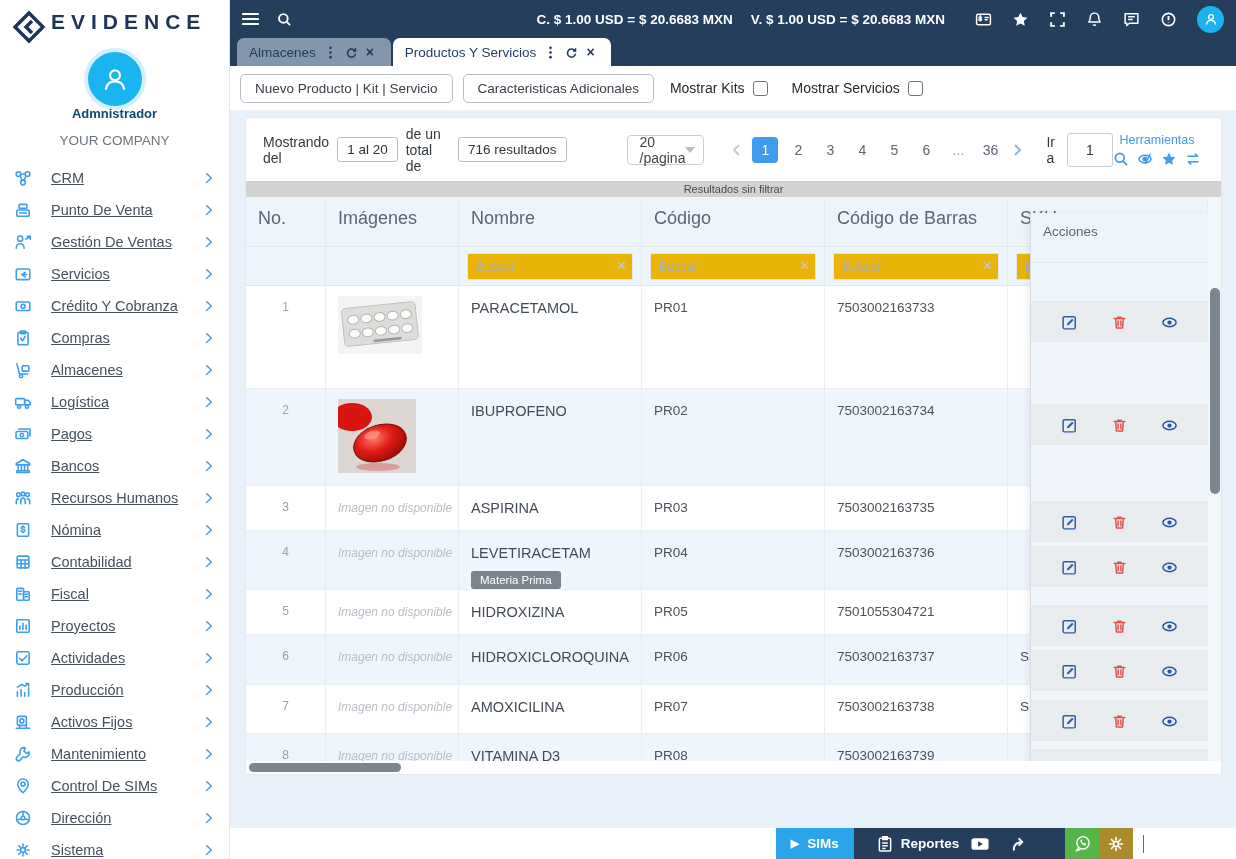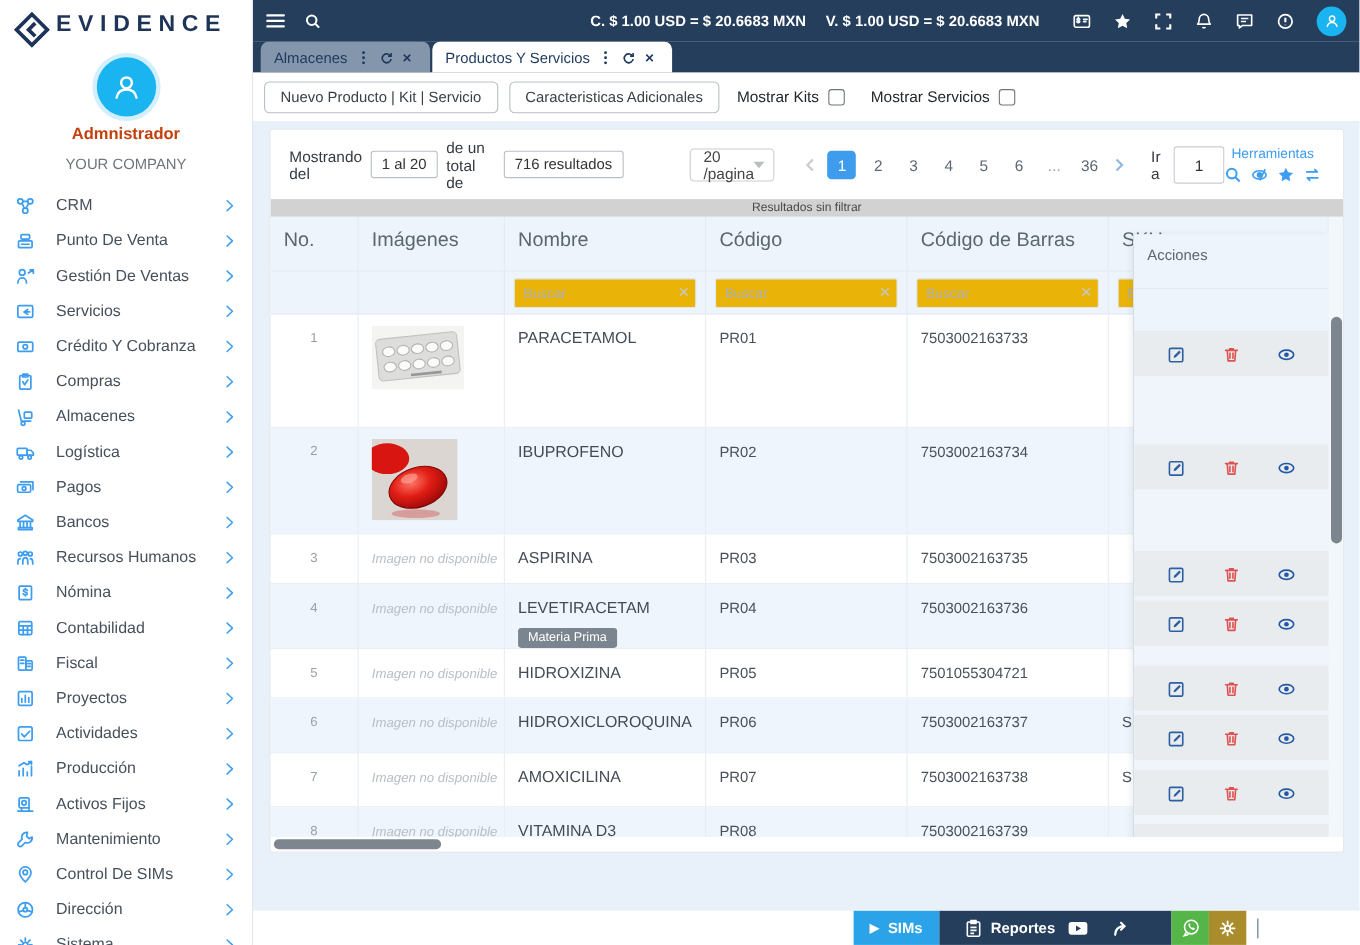--- a/index.html
+++ b/index.html
@@ -6,27 +6,27 @@
   html,body { width:1236px; height:859px; overflow:hidden; font-family:"Liberation Sans",sans-serif; background:#fff; }
   body { position:relative; }
   svg { display:block; }
 
   
   .sidebar { position:absolute; left:0; top:0; width:230px; height:859px; background:#fff; border-right:1px solid #e3e7eb; z-index:6; }
   .logo-row { display:flex; align-items:flex-start; gap:5px; padding:10px 8px 4px 12px; }
   .logo-text { font-size:21px; font-weight:700; letter-spacing:6px; color:#1d3357; }
   .profile { text-align:center; margin-top:4px; }
   .avatar-big { width:54px; height:54px; border-radius:50%; background:#1ab4f0; margin:0 auto; display:flex; align-items:center; justify-content:center; box-shadow:0 0 0 4px #d4effc; }
-  .user-name { margin-top:7px; font-size:15px; font-weight:700; color:#c2410c; }
+  .user-name { margin-top:0; font-size:13px; font-weight:700; color:#0c4a6e; }
   .company { margin-top:12px; font-size:13.5px; color:#6d757e; }
   .nav { margin-top:14px; }
   .nav-item { display:flex; align-items:center; height:32px; padding:0 16px 0 14px; cursor:pointer; }
   .nav-ico { width:18px; height:18px; color:#3d9df0; flex:0 0 18px; }
   .nav-ico svg { width:18px; height:18px; }
-  .nav-label { margin-left:19px; font-size:14.5px; color:#46505b; flex:1; }
+  .nav-label { margin-left:19px; font-size:14.5px; color:#46505b; flex:1;text-decoration:underline; }
   .nav-chev { width:8px; height:12px; color:#3d9df0; }
   .nav-chev svg { width:8px; height:12px; }
 
   
   .topbar { position:absolute; left:230px; top:0; right:0; height:38px; background:#243e5c; display:flex; align-items:center; padding:0 12px 0 12px; }
   .tb-ico { color:#fff; margin-right:18px; cursor:pointer; }
   .exch-wrap { margin-left:auto; display:flex; align-items:center; gap:18px; }
   .exch { color:#fff; font-size:13.5px; font-weight:700; white-space:nowrap; }
   .tb-icons { display:flex; align-items:center; gap:20px; margin-left:30px; }
   .tb-icons .ic { width:17px; height:17px; color:#fff; cursor:pointer; }

